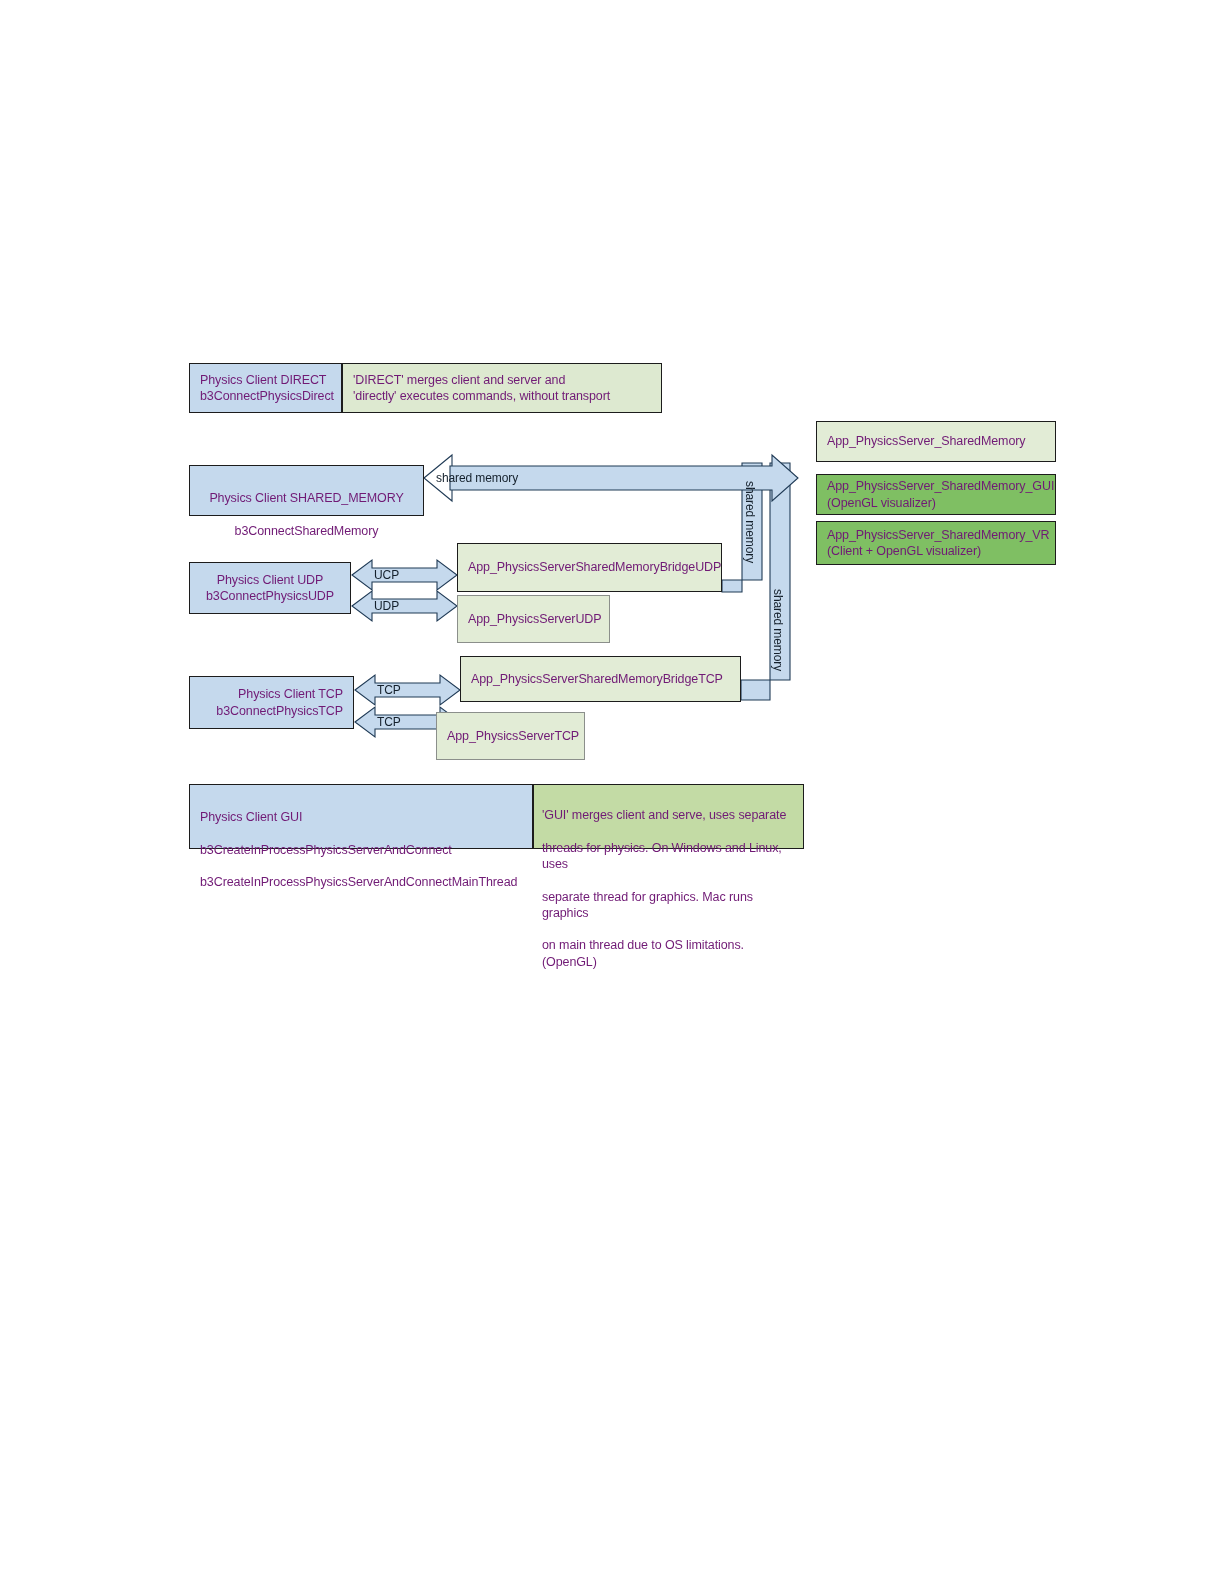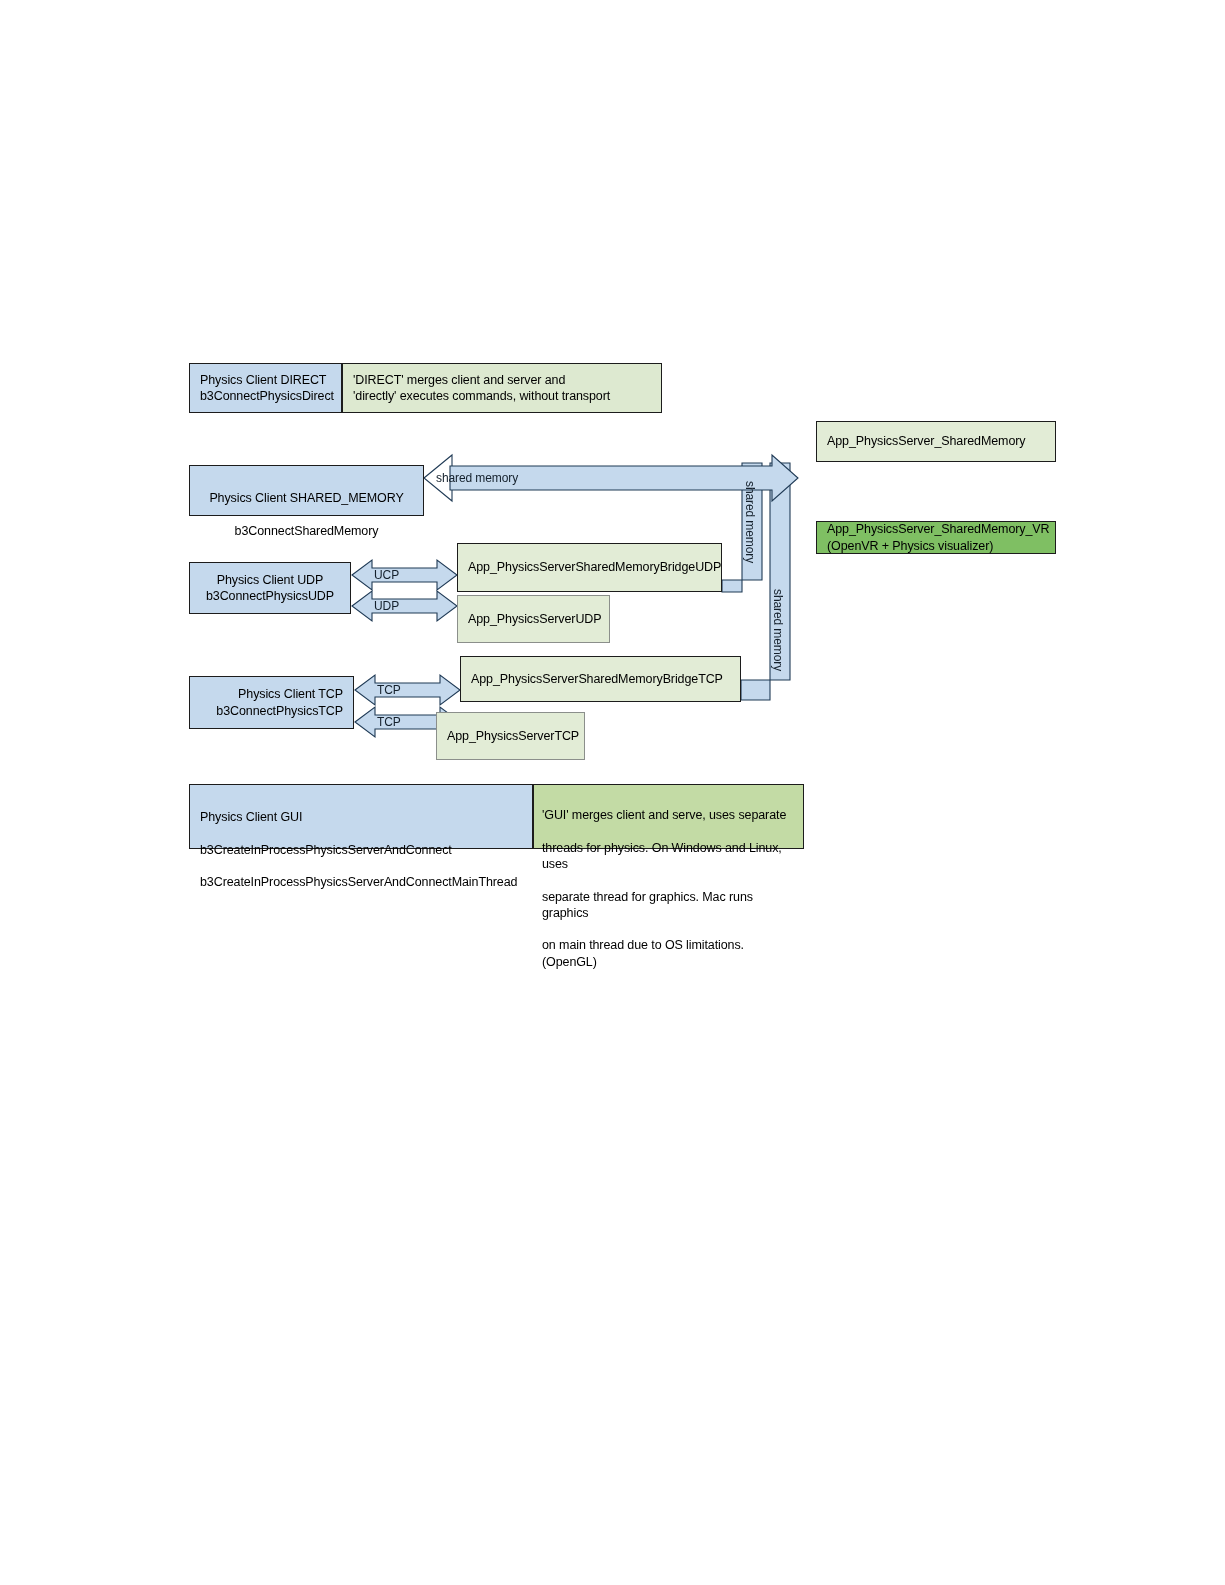--- a/index.html
+++ b/index.html
@@ -24,21 +24,21 @@
     height: 1585px;
   }
 
   
   .box {
     position: absolute;
     box-sizing: border-box;
     border: 1px solid #1c1c1c;
     font-size: 12.5px;
     line-height: 1.30;
-    color: #000000;
+    color: #701a75;
     padding: 8px 10px;
     white-space: pre-line;
     letter-spacing: -0.1px;
   }
   .box.mid   { display: flex; flex-direction: column; justify-content: center; }
 
   .blue      { background: #c5d9ed; }
   .green-pale{ background: #dde9d0; }
   .green-lt  { background: #e2ecd6; }
   .green-med { background: #c3dba5; }
@@ -118,24 +118,28 @@
 
   <div class="box blue" style="left:189px; top:465px; width:235px; height:51px;text-align:center;">
     <div>Physics Client SHARED_MEMORY</div>
     <div>b3ConnectSharedMemory</div>
   </div>
 
   <div class="box green-lt mid" style="left:816px; top:421px; width:240px; height:41px;">
     <div>App_PhysicsServer_SharedMemory</div>
   </div>
 
+  <div class="box green-dk mid" style="left:816px; top:474px; width:240px; height:41px;">
+    <div>App_PhysicsServer_SharedMemory_GUI</div>
+    <div>(OpenGL visualizer)</div>
+  </div>
 
-  <div class="box green-dk mid" style="left:816px; top:521px; width:240px; height:33px;">
+  <div class="box green-dk mid" style="left:816px; top:521px; width:240px; height:44px;">
     <div>App_PhysicsServer_SharedMemory_VR</div>
-    <div>(OpenVR + Physics visualizer)</div>
+    <div>(Client + OpenGL visualizer)</div>
   </div>
 
   <div class="box blue mid" style="left:189px; top:562px; width:162px; height:52px;text-align:center;">
     <div>Physics Client UDP</div>
     <div>b3ConnectPhysicsUDP</div>
   </div>
 
   <div class="box green-lt mid" style="left:457px; top:543px; width:265px; height:49px;">
     <div>App_PhysicsServerSharedMemoryBridgeUDP</div>
   </div>

